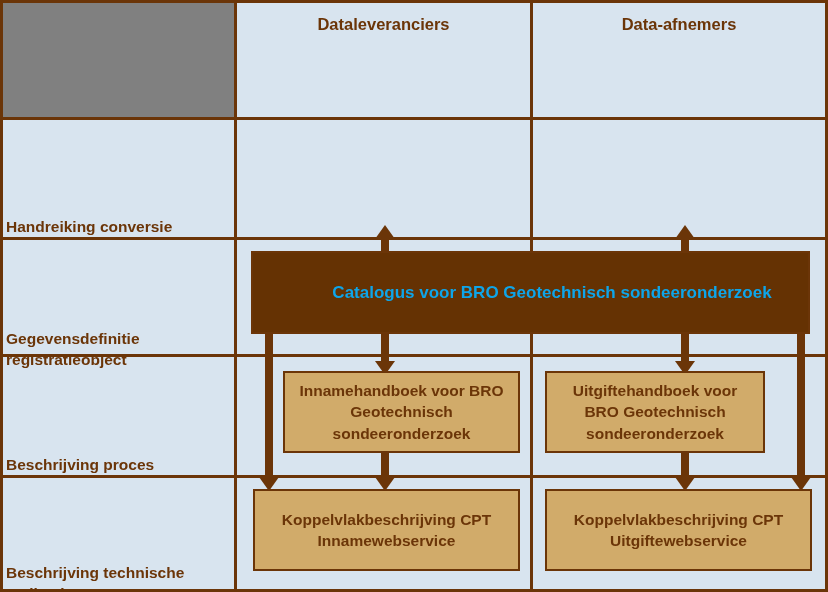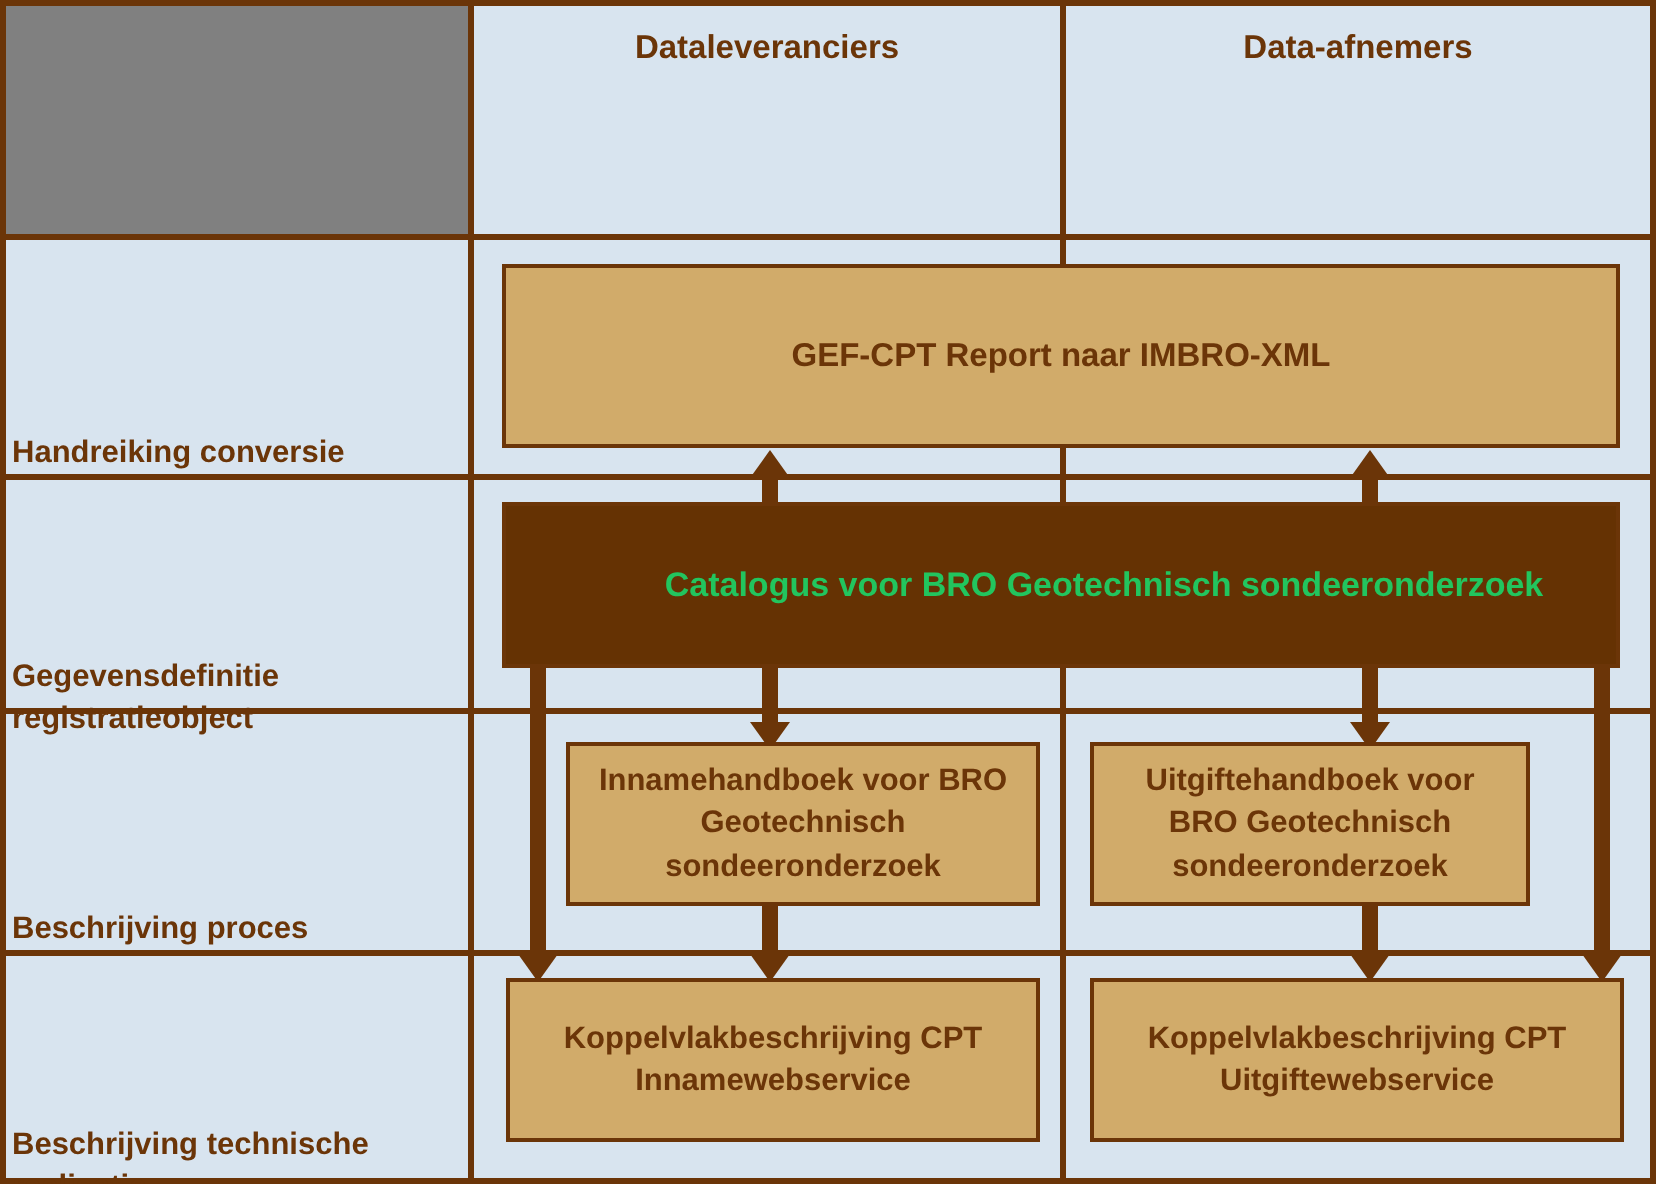--- a/index.html
+++ b/index.html
@@ -76,21 +76,21 @@
     text-align: center;
     line-height: 1.38;
   }
   .box-tan {
     background: #d1ab6a;
     color: #6b3508;
     font-weight: bold;
   }
   .box-dark {
     background: #653203;
-    color: #22c55e;
+    color: #0ea5e9;
     font-weight: bold;
     padding-left: 43px;
   }
 
   
   .arrow {
     position: absolute;
   }
   .arrow-shaft {
     position: absolute;
@@ -177,23 +177,20 @@
   <div class="arrow" style="left:381px; top:452px; width:8px; height:39px;">
     <div class="arrow-shaft" style="top:0px; height:29px;"></div>
     <div class="arrow-head head-down"></div>
   </div>
 
   <div class="arrow" style="left:681px; top:452px; width:8px; height:39px;">
     <div class="arrow-shaft" style="top:0px; height:29px;"></div>
     <div class="arrow-head head-down"></div>
   </div>
 
-  <div class="box box-tan" style="left:251px; top:132px; width:559px; height:92px; font-size:16.5px;">
-    <span>GEF-CPT Report naar IMBRO-XML</span>
-  </div>
 
   <div class="box box-dark" style="left:251px; top:251px; width:559px; height:83px; font-size:17px;">
     <span>Catalogus voor BRO Geotechnisch sondeeronderzoek</span>
   </div>
 
   <div class="box box-tan" style="left:283px; top:371px; width:237px; height:82px; font-size:15.5px; padding:0 10px;">
     <span>Innamehandboek voor BRO Geotechnisch sondeeronderzoek</span>
   </div>
 
   <div class="box box-tan" style="left:545px; top:371px; width:220px; height:82px; font-size:15.5px; padding:0 10px;">

